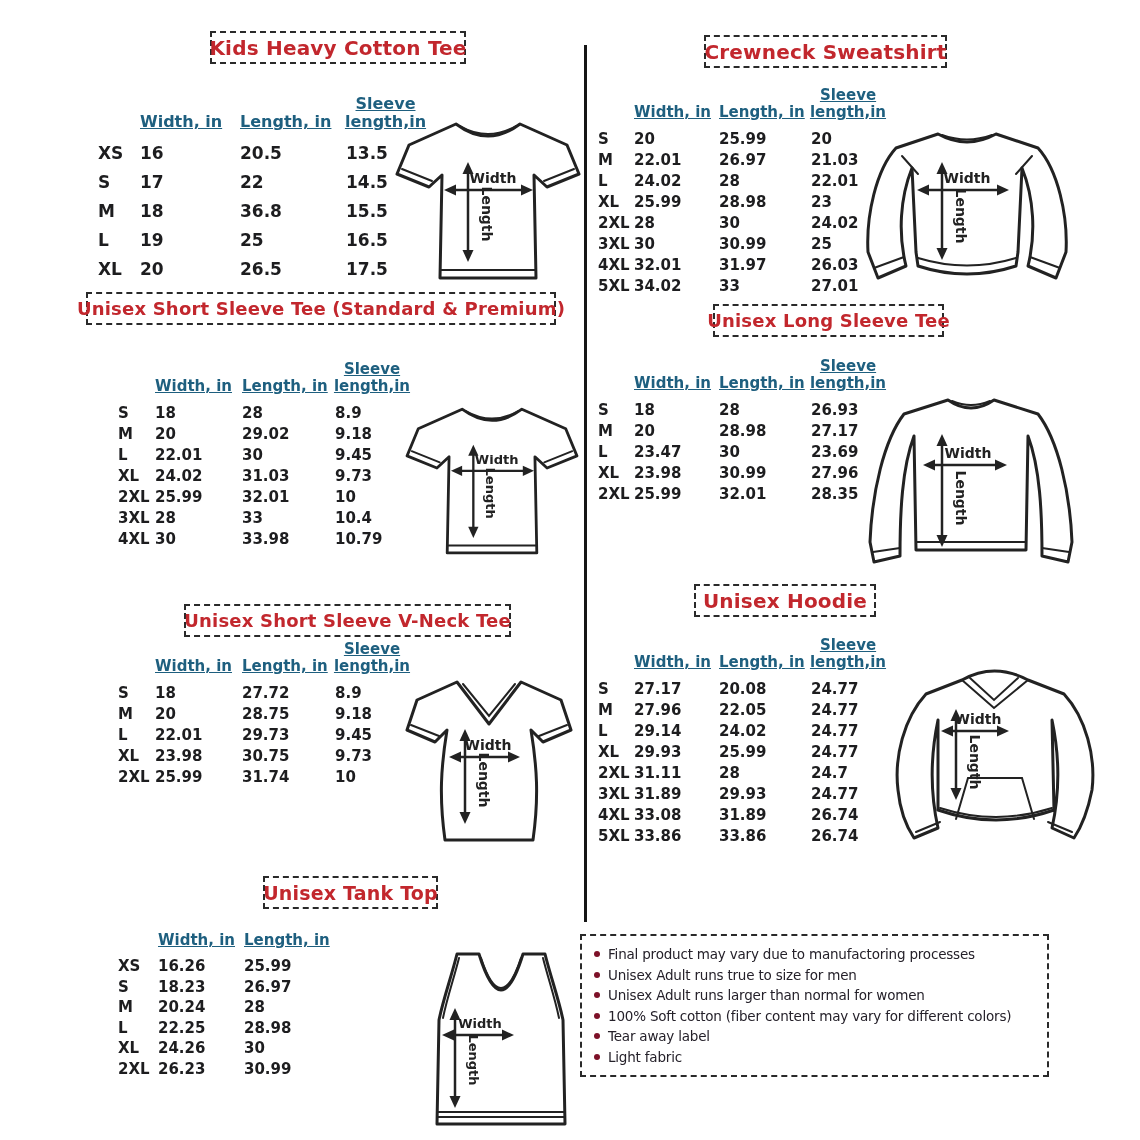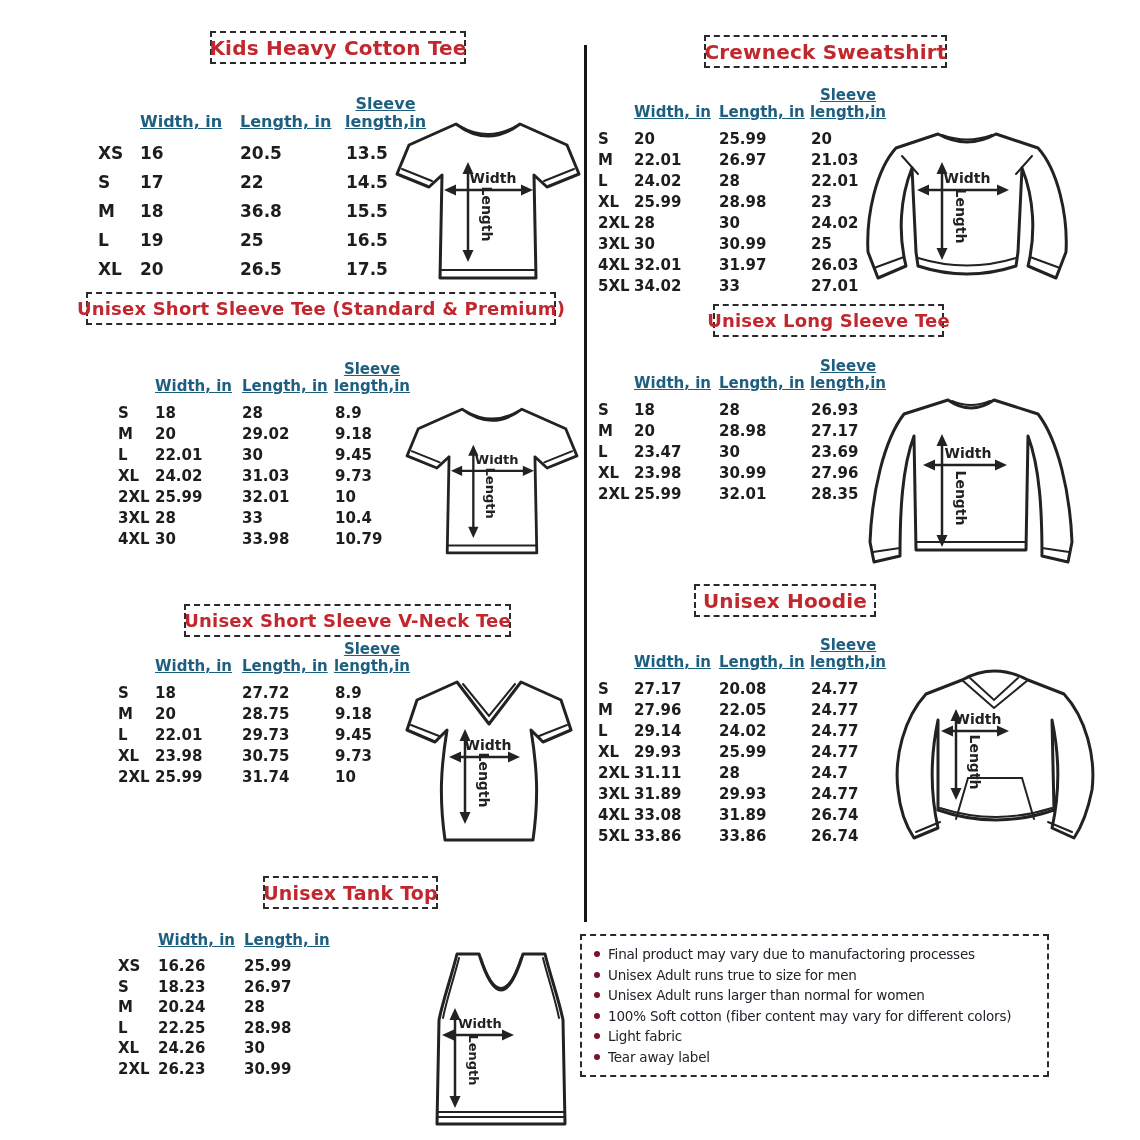--- a/index.html
+++ b/index.html
@@ -542,19 +542,19 @@
     <div class="note-item">
       <span class="note-bullet"></span>
       <span>Unisex Adult runs larger than normal for women</span>
     </div>
     <div class="note-item">
       <span class="note-bullet"></span>
       <span>100% Soft cotton (fiber content may vary for different colors)</span>
     </div>
     <div class="note-item">
       <span class="note-bullet"></span>
-      <span>Light fabric</span>
+      <span>Tear away label</span>
     </div>
     <div class="note-item">
       <span class="note-bullet"></span>
-      <span>Tear away label</span>
+      <span>Light fabric</span>
     </div>
   </div>
 
 </body></html>

